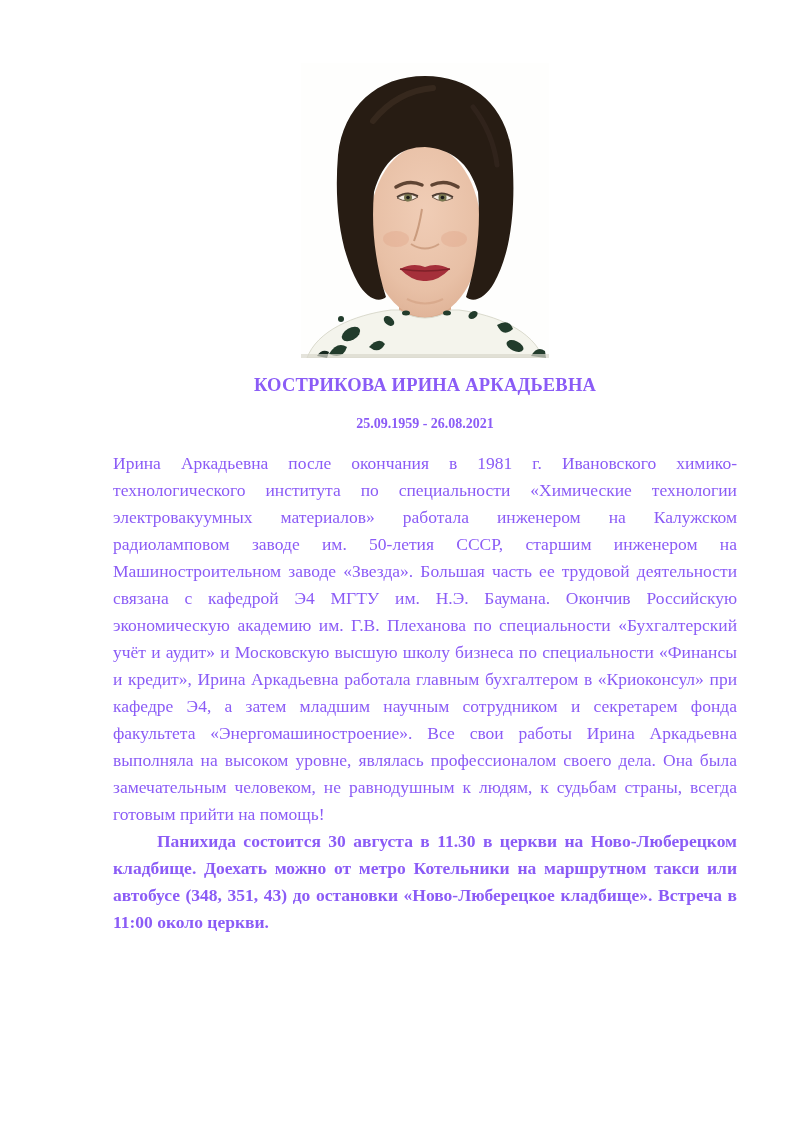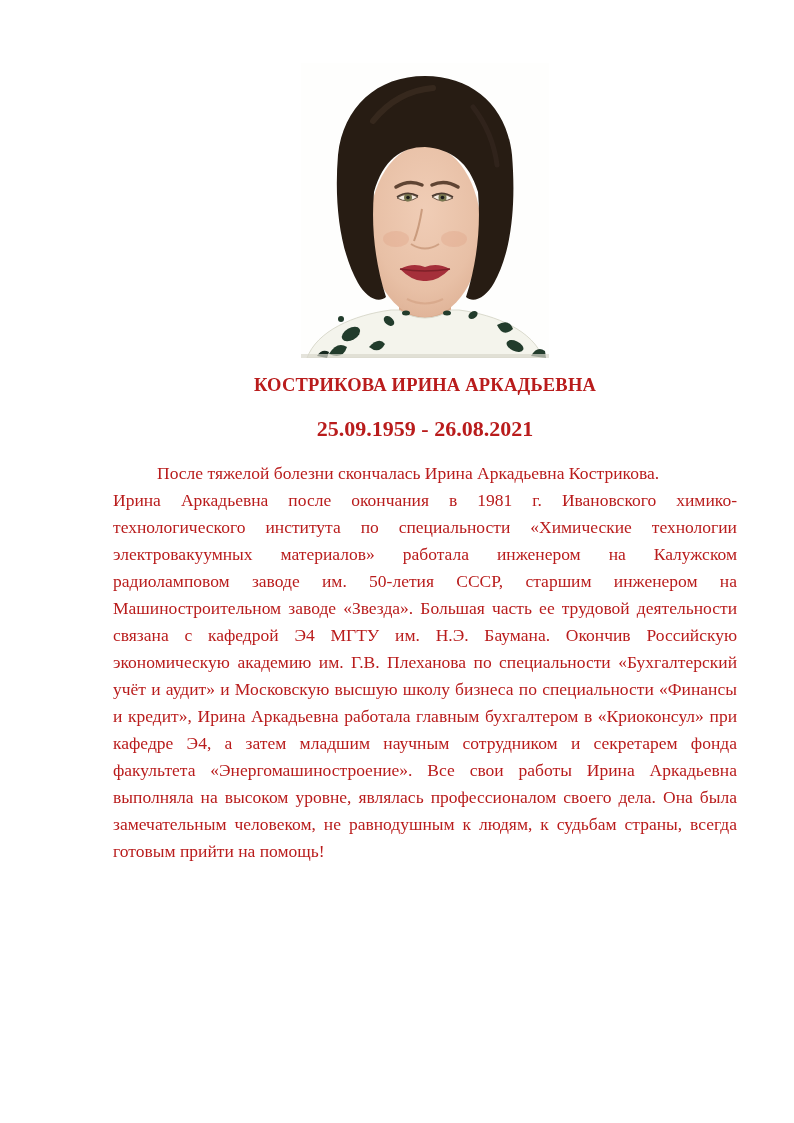--- a/index.html
+++ b/index.html
@@ -7,21 +7,21 @@
     padding: 0;
     background: #ffffff;
   }
   .page {
     position: relative;
     width: 794px;
     height: 1123px;
     background: #ffffff;
     overflow: hidden;
     font-family: "Liberation Serif", serif;
-    color: #b91c1c;
+    color: #8b5cf6;
   }
   
   .content {
     margin-left: 113px;
     margin-right: 57px;
   }
   .photo-wrap {
     width: 248px;
     height: 295px;
     margin: 63px auto 0;
@@ -31,21 +31,21 @@
   .doc-title {
     margin: 17px 0 0;
     text-align: center;
     font-size: 18.5px;
     font-weight: 700;
     letter-spacing: 0.2px;
   }
   .doc-dates {
     margin: 20px 0 0;
     text-align: center;
-    font-size: 22px;
+    font-size: 14px;
     font-weight: 700;
   }
   .body-text {
     margin-top: 18px;
     font-size: 17.5px;
     line-height: 27px;
     text-align: justify;
   }
   .body-text p { margin: 0; }
   p.indent { text-indent: 44px; }
@@ -120,18 +120,18 @@
 
         <rect x="0" y="291" width="248" height="4" fill="#d9d7cc" opacity="0.7"></rect>
       </svg>
     </div>
 
     <h1 class="doc-title">КОСТРИКОВА ИРИНА АРКАДЬЕВНА</h1>
 
     <h2 class="doc-dates">25.09.1959 - 26.08.2021</h2>
 
     <div class="body-text">
-      <p class="indent">После тяжелой болезни скончалась Ирина Аркадьевна Кострикова.</p>
       <p>Ирина Аркадьевна после окончания в 1981 г. Ивановского химико-технологического института по специальности «Химические технологии электровакуумных материалов» работала инженером на Калужском радиоламповом заводе им. 50-летия СССР, старшим инженером на Машиностроительном заводе «Звезда». Большая часть ее трудовой деятельности связана с кафедрой Э4 МГТУ им. Н.Э. Баумана. Окончив Российскую экономическую академию им. Г.В. Плеханова по специальности «Бухгалтерский учёт и аудит» и Московскую высшую школу бизнеса по специальности «Финансы и кредит», Ирина Аркадьевна работала главным бухгалтером в «Криоконсул» при кафедре Э4, а затем младшим научным сотрудником и секретарем фонда факультета «Энергомашиностроение».  Все свои работы Ирина Аркадьевна выполняла  на высоком уровне, являлась профессионалом своего дела. Она была замечательным человеком, не равнодушным к людям, к судьбам страны, всегда готовым прийти на помощь!</p>
+      <p class="indent bold">Панихида состоится 30 августа в 11.30  в церкви на Ново-Люберецком кладбище. Доехать можно от метро Котельники на маршрутном такси или автобусе (348, 351, 43)  до остановки «Ново-Люберецкое кладбище». Встреча в 11:00 около церкви.</p>
     </div>
 
   </div>
 </div>
 
 </body></html>

